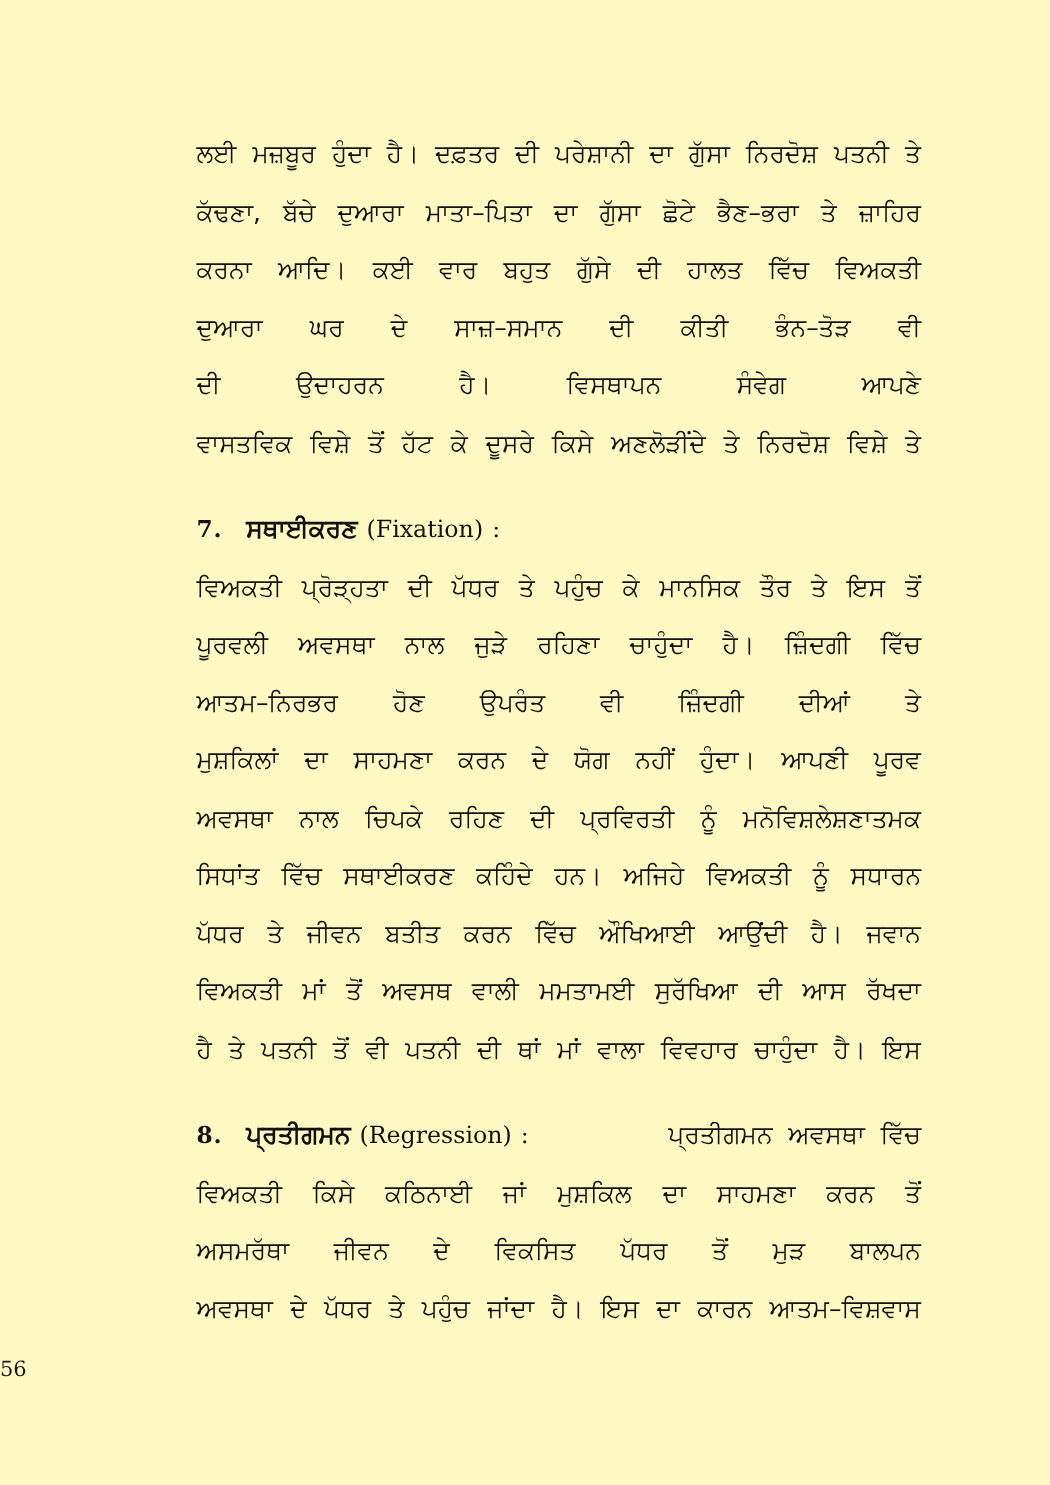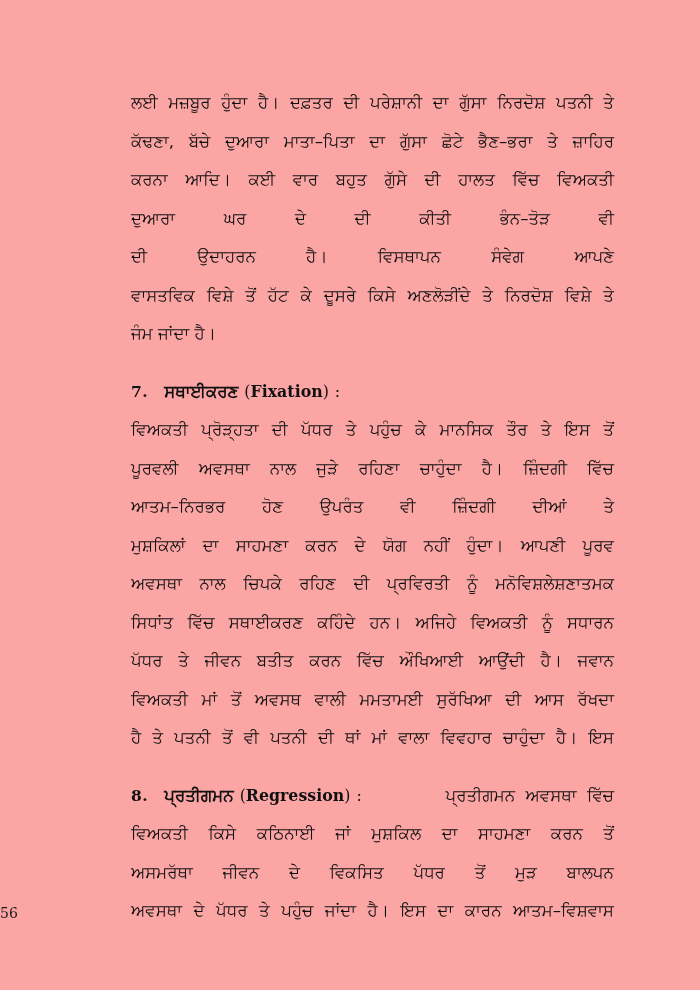--- a/index.html
+++ b/index.html
@@ -16,21 +16,21 @@
     position: relative;
     overflow: hidden;
   }
 
   .page {
     position: absolute;
     left: 0;
     top: 0;
     width: 700px;
     height: 990px;
-    background: #fca5a5;
+    background: #fef9c3;
   }
 
   .content {
     position: absolute;
     left: 131px;
     top: 84px;
     width: 483px;
   }
 
   .para {
@@ -70,21 +70,21 @@
     font-weight: 700;
     font-size: 15.5px;
     letter-spacing: 0.5px;
   }
   .sec-title {
     font-weight: 700;
     font-size: 16.6px;
   }
   .sec-en {
     font-family: "DejaVu Serif", "Liberation Serif", serif;
-    font-weight: 700;
+    font-weight: 400;
     font-size: 15.8px;
   }
   .sec-paren {
     font-family: "DejaVu Serif", "Liberation Serif", serif;
     font-weight: 400;
     font-size: 15.8px;
   }
   .sec-colon {
     font-family: "DejaVu Serif", "Liberation Serif", serif;
     font-size: 15.8px;
@@ -106,24 +106,23 @@
 <body>
 
 <div class="page">
 
   <div class="content">
 
     <div class="para">
       <div class="line"><span>ਲਈ</span><span>ਮਜ਼ਬੂਰ</span><span>ਹੁੰਦਾ</span><span>ਹੈ।</span><span>ਦਫ਼ਤਰ</span><span>ਦੀ</span><span>ਪਰੇਸ਼ਾਨੀ</span><span>ਦਾ</span><span>ਗੁੱਸਾ</span><span>ਨਿਰਦੋਸ਼</span><span>ਪਤਨੀ</span><span>ਤੇ</span></div>
       <div class="line"><span>ਕੱਢਣਾ,</span><span>ਬੱਚੇ</span><span>ਦੁਆਰਾ</span><span>ਮਾਤਾ–ਪਿਤਾ</span><span>ਦਾ</span><span>ਗੁੱਸਾ</span><span>ਛੋਟੇ</span><span>ਭੈਣ–ਭਰਾ</span><span>ਤੇ</span><span>ਜ਼ਾਹਿਰ</span></div>
       <div class="line"><span>ਕਰਨਾ</span><span>ਆਦਿ।</span><span>ਕਈ</span><span>ਵਾਰ</span><span>ਬਹੁਤ</span><span>ਗੁੱਸੇ</span><span>ਦੀ</span><span>ਹਾਲਤ</span><span>ਵਿੱਚ</span><span>ਵਿਅਕਤੀ</span></div>
-      <div class="line"><span>ਦੁਆਰਾ</span><span>ਘਰ</span><span>ਦੇ</span><span>ਦੀ</span><span>ਕੀਤੀ</span><span>ਭੰਨ–ਤੋੜ</span><span>ਵੀ</span></div>
+      <div class="line"><span>ਦੁਆਰਾ</span><span>ਘਰ</span><span>ਦੇ</span><span>ਸਾਜ਼–ਸਮਾਨ</span><span>ਦੀ</span><span>ਕੀਤੀ</span><span>ਭੰਨ–ਤੋੜ</span><span>ਵੀ</span></div>
       <div class="line"><span>ਦੀ</span><span>ਉਦਾਹਰਨ</span><span>ਹੈ।</span><span>ਵਿਸਥਾਪਨ</span><span>ਸੰਵੇਗ</span><span>ਆਪਣੇ</span></div>
       <div class="line"><span>ਵਾਸਤਵਿਕ</span><span>ਵਿਸ਼ੇ</span><span>ਤੋਂ</span><span>ਹੱਟ</span><span>ਕੇ</span><span>ਦੂਸਰੇ</span><span>ਕਿਸੇ</span><span>ਅਣਲੋੜੀਂਦੇ</span><span>ਤੇ</span><span>ਨਿਰਦੋਸ਼</span><span>ਵਿਸ਼ੇ</span><span>ਤੇ</span></div>
-      <div class="line last"><span>ਜੰਮ ਜਾਂਦਾ ਹੈ।</span></div>
     </div>
 
     <div class="para">
       <div class="line">
         <span><span class="sec-num">7.</span><span class="gap-lg"></span><span class="sec-title">ਸਥਾਈਕਰਣ</span><span class="gap-sm"></span><span class="sec-paren">(</span><span class="sec-en">Fixation</span><span class="sec-paren">)</span><span class="gap-sm"></span><span class="sec-colon">:</span></span>
       </div>
       <div class="line"><span>ਵਿਅਕਤੀ</span><span>ਪ੍ਰੋੜ੍ਹਤਾ</span><span>ਦੀ</span><span>ਪੱਧਰ</span><span>ਤੇ</span><span>ਪਹੁੰਚ</span><span>ਕੇ</span><span>ਮਾਨਸਿਕ</span><span>ਤੌਰ</span><span>ਤੇ</span><span>ਇਸ</span><span>ਤੋਂ</span></div>
       <div class="line"><span>ਪੂਰਵਲੀ</span><span>ਅਵਸਥਾ</span><span>ਨਾਲ</span><span>ਜੁੜੇ</span><span>ਰਹਿਣਾ</span><span>ਚਾਹੁੰਦਾ</span><span>ਹੈ।</span><span>ਜ਼ਿੰਦਗੀ</span><span>ਵਿੱਚ</span></div>
       <div class="line"><span>ਆਤਮ–ਨਿਰਭਰ</span><span>ਹੋਣ</span><span>ਉਪਰੰਤ</span><span>ਵੀ</span><span>ਜ਼ਿੰਦਗੀ</span><span>ਦੀਆਂ</span><span>ਤੇ</span></div>
       <div class="line"><span>ਮੁਸ਼ਕਿਲਾਂ</span><span>ਦਾ</span><span>ਸਾਹਮਣਾ</span><span>ਕਰਨ</span><span>ਦੇ</span><span>ਯੋਗ</span><span>ਨਹੀਂ</span><span>ਹੁੰਦਾ।</span><span>ਆਪਣੀ</span><span>ਪੂਰਵ</span></div>

